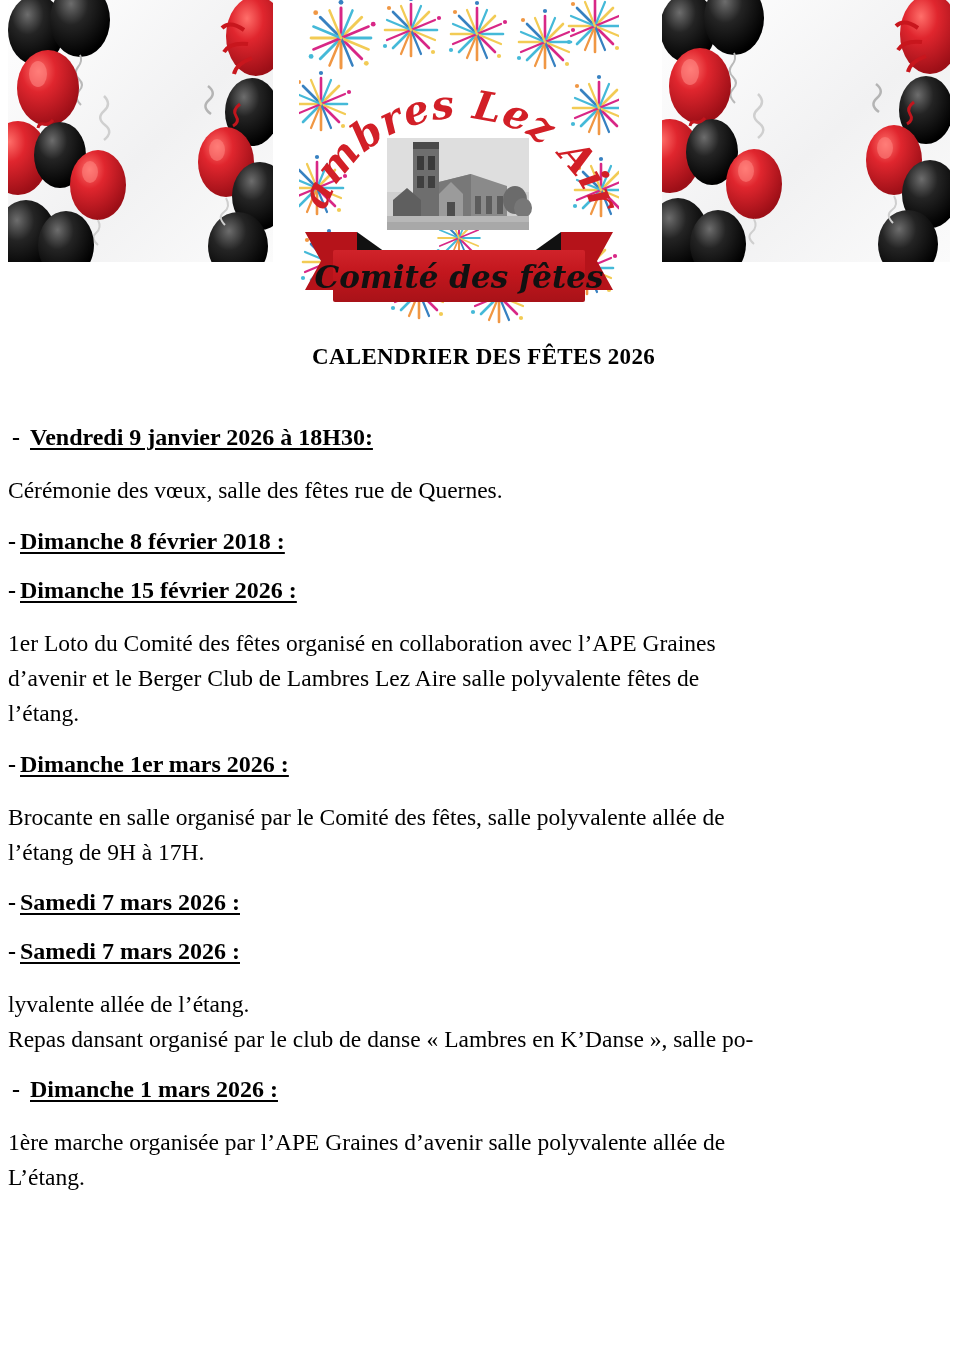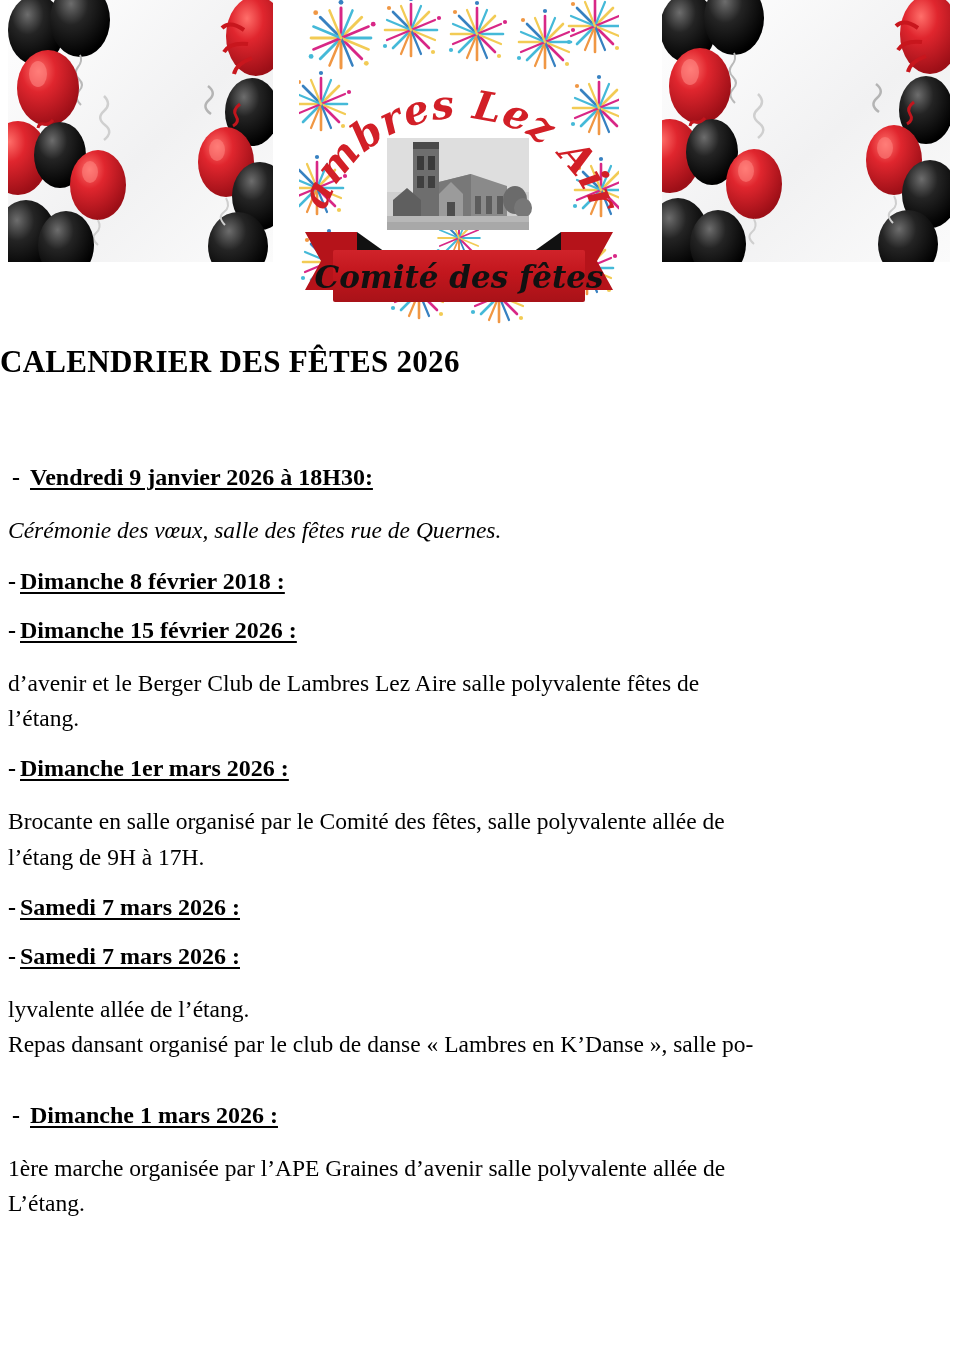--- a/index.html
+++ b/index.html
@@ -43,23 +43,23 @@
     left: 299px;
     top: 0;
     width: 320px;
     height: 327px;
     background: #ffffff;
   }
   .logo svg { display: block; width: 100%; height: 100%; }
 
   
   .doc-title {
-    text-align: left;
+    text-align: center;
     font-weight: bold;
-    font-size: 31px;
+    font-size: 23px;
     letter-spacing: 0.3px;
     margin: 14px 0 0 0;
     padding: 0;
     font-family: "Liberation Serif", "DejaVu Serif", serif;
   }
 
   
   .content {
     position: absolute;
     top: 424px;
@@ -81,35 +81,35 @@
   .entry-heading .dash {
     text-decoration: none;
     font-weight: bold;
   }
   .entry-heading .label {
     text-decoration: underline;
     text-underline-offset: 3px;
     text-decoration-thickness: 2px;
   }
   
-  .entry-heading.wide-gap { padding-left: 4px; margin-top: 40px; }
+  .entry-heading.wide-gap { padding-left: 4px; }
   .entry-heading.wide-gap .dash { margin-right: 10px; }
   .entry-heading.tight-gap .dash { margin-right: 4px; }
 
   .entry-body {
     font-size: 23.5px;
     line-height: 1.50;
     margin: 0 0 19px 0;
     text-align: left;
     max-width: 930px;
   }
   .entry-body .line { display: block; }
 
   
-  .entry:nth-of-type(1) .entry-body { margin-bottom: 20px; font-style: italic; }
+  .entry:nth-of-type(1) .entry-body { margin-bottom: 20px; }
 </style>
 </head>
 <body>
 
 <div class="header-band">
 
   <div class="balloon-photo left">
     <svg viewBox="0 0 265 262" preserveAspectRatio="none" aria-hidden="true">
       <defs>
         <radialGradient id="lbRed" cx="35%" cy="28%" r="72%">
@@ -323,20 +323,21 @@
       <p class="entry-body">
         <span class="line">Cérémonie des vœux, salle des fêtes rue de Quernes.</span>
       </p>
     </div>
     <div class="entry">
       <p class="entry-heading tight-gap"><span class="dash">-</span><span class="label">Dimanche 8 février 2018 :</span></p>
     </div>
     <div class="entry">
       <p class="entry-heading tight-gap"><span class="dash">-</span><span class="label">Dimanche 15 février 2026 :</span></p>
       <p class="entry-body">
+        <span class="line">1er Loto du Comité des fêtes organisé en collaboration avec l’APE Graines</span>
         <span class="line">d’avenir et le Berger Club de Lambres Lez Aire salle polyvalente fêtes de</span>
         <span class="line">l’étang.</span>
       </p>
     </div>
     <div class="entry">
       <p class="entry-heading tight-gap"><span class="dash">-</span><span class="label">Dimanche 1er mars 2026 :</span></p>
       <p class="entry-body">
         <span class="line">Brocante en salle organisé par le Comité des fêtes, salle polyvalente allée de</span>
         <span class="line">l’étang de 9H à 17H.</span>
       </p>

